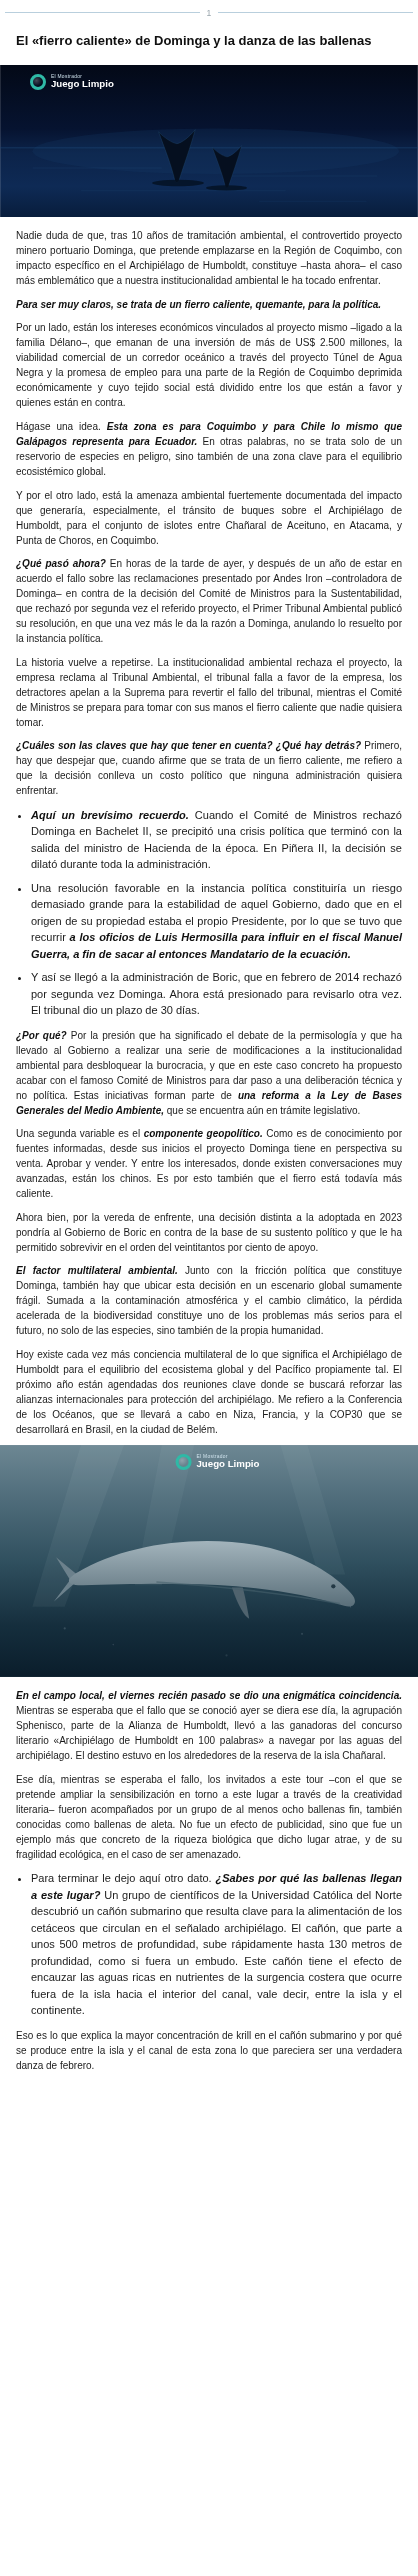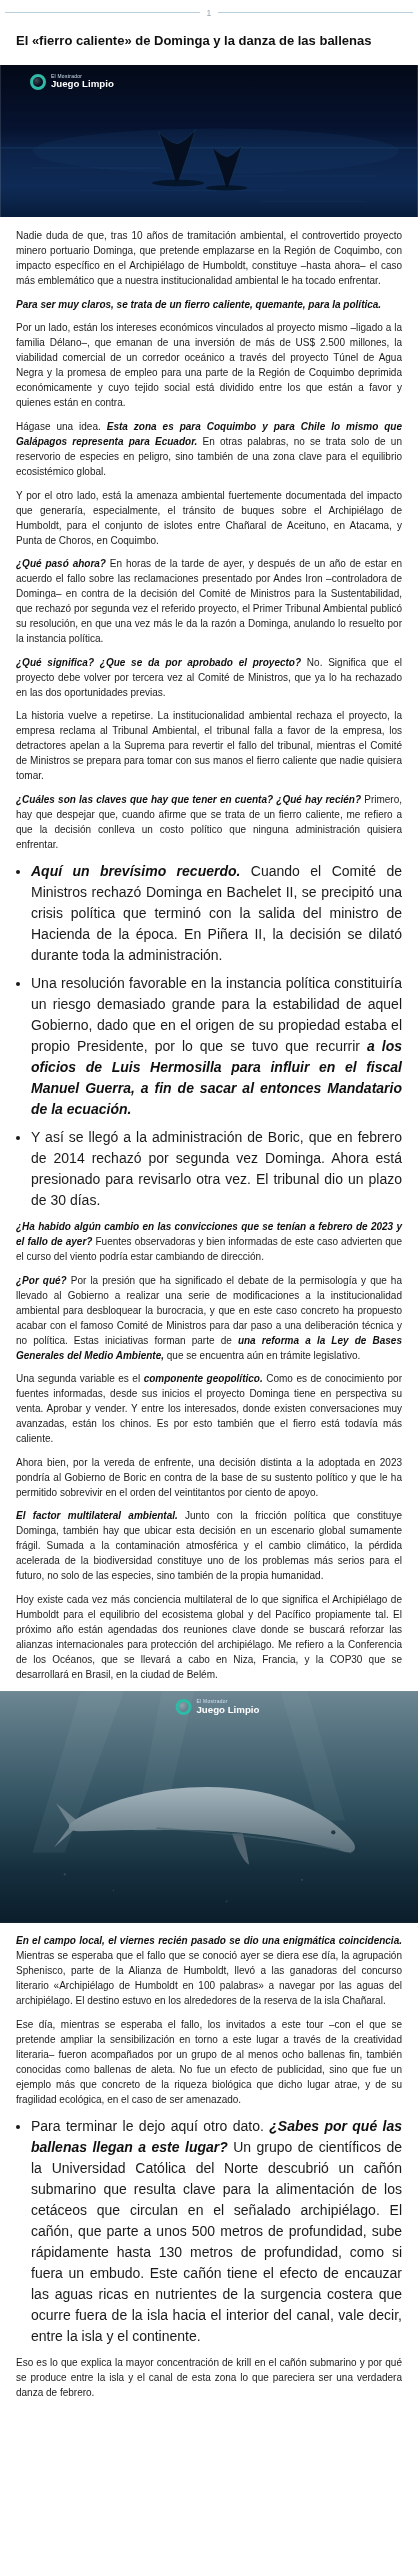--- a/index.html
+++ b/index.html
@@ -40,21 +40,21 @@
     margin: 0 16px 8.6px;
     font-size: 10px;
     line-height: 1.5;
     text-align: justify;
   }
   article ul {
     margin: 0 16px 8.6px;
     padding-left: 15px;
   }
   article li {
-    font-size: 14px;
+    font-size: 11px;
     line-height: 1.5;
     text-align: justify;
     margin-bottom: 7px;
   }
   article strong { font-weight: 700; color: #101010; font-style: italic; }
 </style>
 </head>
 <body>
 
 <div class="page">
@@ -101,29 +101,27 @@
     </div>
   </figure>
 
   <article id="blocks-a">
       <p><span>Nadie duda de que, tras 10 años de tramitación ambiental, el controvertido proyecto minero portuario Dominga, que pretende emplazarse en la Región de Coquimbo, con impacto específico en el Archipiélago de Humboldt, constituye –hasta ahora– el caso más emblemático que a nuestra institucionalidad ambiental le ha tocado enfrentar.</span></p>
       <p><strong>Para ser muy claros, se trata de un fierro caliente, quemante, para la política.</strong></p>
       <p><span>Por un lado, están los intereses económicos vinculados al proyecto mismo –ligado a la familia Délano–, que emanan de una inversión de más de US$ 2.500 millones, la viabilidad comercial de un corredor oceánico a través del proyecto Túnel de Agua Negra y la promesa de empleo para una parte de la Región de Coquimbo deprimida económicamente y cuyo tejido social está dividido entre los que están a favor y quienes están en contra.</span></p>
       <p><span>Hágase una idea. </span><strong>Esta zona es para Coquimbo y para Chile lo mismo que Galápagos representa para Ecuador.</strong><span> En otras palabras, no se trata solo de un reservorio de especies en peligro, sino también de una zona clave para el equilibrio ecosistémico global.</span></p>
       <p><span>Y por el otro lado, está la amenaza ambiental fuertemente documentada del impacto que generaría, especialmente, el tránsito de buques sobre el Archipiélago de Humboldt, para el conjunto de islotes entre Chañaral de Aceituno, en Atacama, y Punta de Choros, en Coquimbo.</span></p>
       <p><strong>¿Qué pasó ahora?</strong><span> En horas de la tarde de ayer, y después de un año de estar en acuerdo el fallo sobre las reclamaciones presentado por Andes Iron –controladora de Dominga– en contra de la decisión del Comité de Ministros para la Sustentabilidad, que rechazó por segunda vez el referido proyecto, el Primer Tribunal Ambiental publicó su resolución, en que una vez más le da la razón a Dominga, anulando lo resuelto por la instancia política.</span></p>
-      <p><strong>¿Qué significa? ¿Que se da por aprobado el proyecto?</strong><span> No. Significa que el proyecto debe volver por tercera vez al Comité de Ministros, que ya lo ha rechazado en las dos oportunidades previas.</span></p>
       <p><span>La historia vuelve a repetirse. La institucionalidad ambiental rechaza el proyecto, la empresa reclama al Tribunal Ambiental, el tribunal falla a favor de la empresa, los detractores apelan a la Suprema para revertir el fallo del tribunal, mientras el Comité de Ministros se prepara para tomar con sus manos el fierro caliente que nadie quisiera tomar.</span></p>
-      <p><strong>¿Cuáles son las claves que hay que tener en cuenta? ¿Qué hay recién?</strong><span> Primero, hay que despejar que, cuando afirme que se trata de un fierro caliente, me refiero a que la decisión conlleva un costo político que ninguna administración quisiera enfrentar.</span></p>
+      <p><strong>¿Cuáles son las claves que hay que tener en cuenta? ¿Qué hay detrás?</strong><span> Primero, hay que despejar que, cuando afirme que se trata de un fierro caliente, me refiero a que la decisión conlleva un costo político que ninguna administración quisiera enfrentar.</span></p>
       <ul>
         <li><strong>Aquí un brevísimo recuerdo.</strong><span> Cuando el Comité de Ministros rechazó Dominga en Bachelet II, se precipitó una crisis política que terminó con la salida del ministro de Hacienda de la época. En Piñera II, la decisión se dilató durante toda la administración.</span></li>
         <li><span>Una resolución favorable en la instancia política constituiría un riesgo demasiado grande para la estabilidad de aquel Gobierno, dado que en el origen de su propiedad estaba el propio Presidente, por lo que se tuvo que recurrir </span><strong>a los oficios de Luis Hermosilla para influir en el fiscal Manuel Guerra, a fin de sacar al entonces Mandatario de la ecuación.</strong></li>
         <li><span>Y así se llegó a la administración de Boric, que en febrero de 2014 rechazó por segunda vez Dominga. Ahora está presionado para revisarlo otra vez. El tribunal dio un plazo de 30 días.</span></li>
       </ul>
-      <p><strong>¿Ha habido algún cambio en las convicciones que se tenían a febrero de 2023 y el fallo de ayer?</strong><span> Fuentes observadoras y bien informadas de este caso advierten que el curso del viento podría estar cambiando de dirección.</span></p>
       <p><strong>¿Por qué?</strong><span> Por la presión que ha significado el debate de la permisología y que ha llevado al Gobierno a realizar una serie de modificaciones a la institucionalidad ambiental para desbloquear la burocracia, y que en este caso concreto ha propuesto acabar con el famoso Comité de Ministros para dar paso a una deliberación técnica y no política. Estas iniciativas forman parte de </span><strong>una reforma a la Ley de Bases Generales del Medio Ambiente,</strong><span> que se encuentra aún en trámite legislativo.</span></p>
       <p><span>Una segunda variable es el </span><strong>componente geopolítico.</strong><span> Como es de conocimiento por fuentes informadas, desde sus inicios el proyecto Dominga tiene en perspectiva su venta. Aprobar y vender. Y entre los interesados, donde existen conversaciones muy avanzadas, están los chinos. Es por esto también que el fierro está todavía más caliente.</span></p>
       <p><span>Ahora bien, por la vereda de enfrente, una decisión distinta a la adoptada en 2023 pondría al Gobierno de Boric en contra de la base de su sustento político y que le ha permitido sobrevivir en el orden del veintitantos por ciento de apoyo.</span></p>
       <p><strong>El factor multilateral ambiental.</strong><span> Junto con la fricción política que constituye Dominga, también hay que ubicar esta decisión en un escenario global sumamente frágil. Sumada a la contaminación atmosférica y el cambio climático, la pérdida acelerada de la biodiversidad constituye uno de los problemas más serios para el futuro, no solo de las especies, sino también de la propia humanidad.</span></p>
       <p><span>Hoy existe cada vez más conciencia multilateral de lo que significa el Archipiélago de Humboldt para el equilibrio del ecosistema global y del Pacífico propiamente tal. El próximo año están agendadas dos reuniones clave donde se buscará reforzar las alianzas internacionales para protección del archipiélago. Me refiero a la Conferencia de los Océanos, que se llevará a cabo en Niza, Francia, y la COP30 que se desarrollará en Brasil, en la ciudad de Belém.</span></p>
     </article>
 
   <figure class="hero hero-2">
     <svg viewBox="0 0 775 430" width="418" height="232" role="img">
       <defs>

